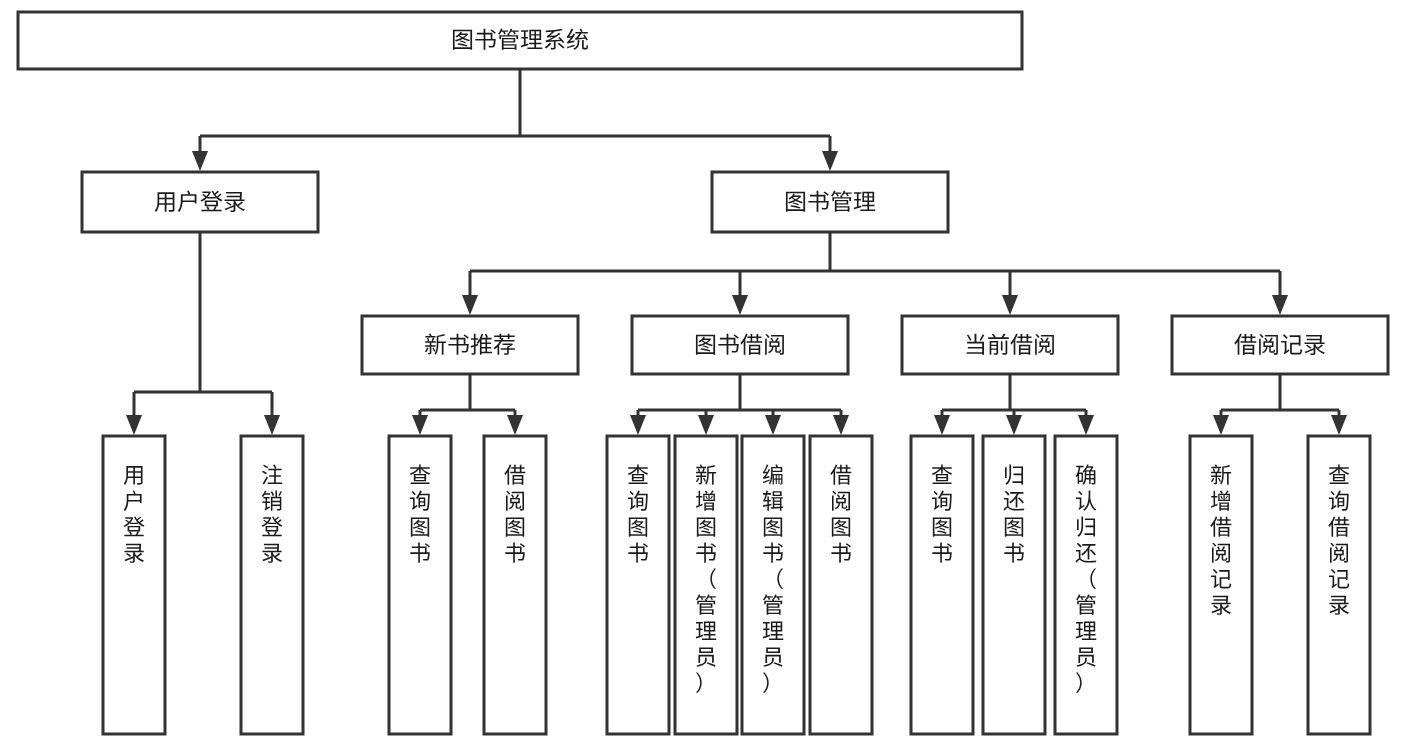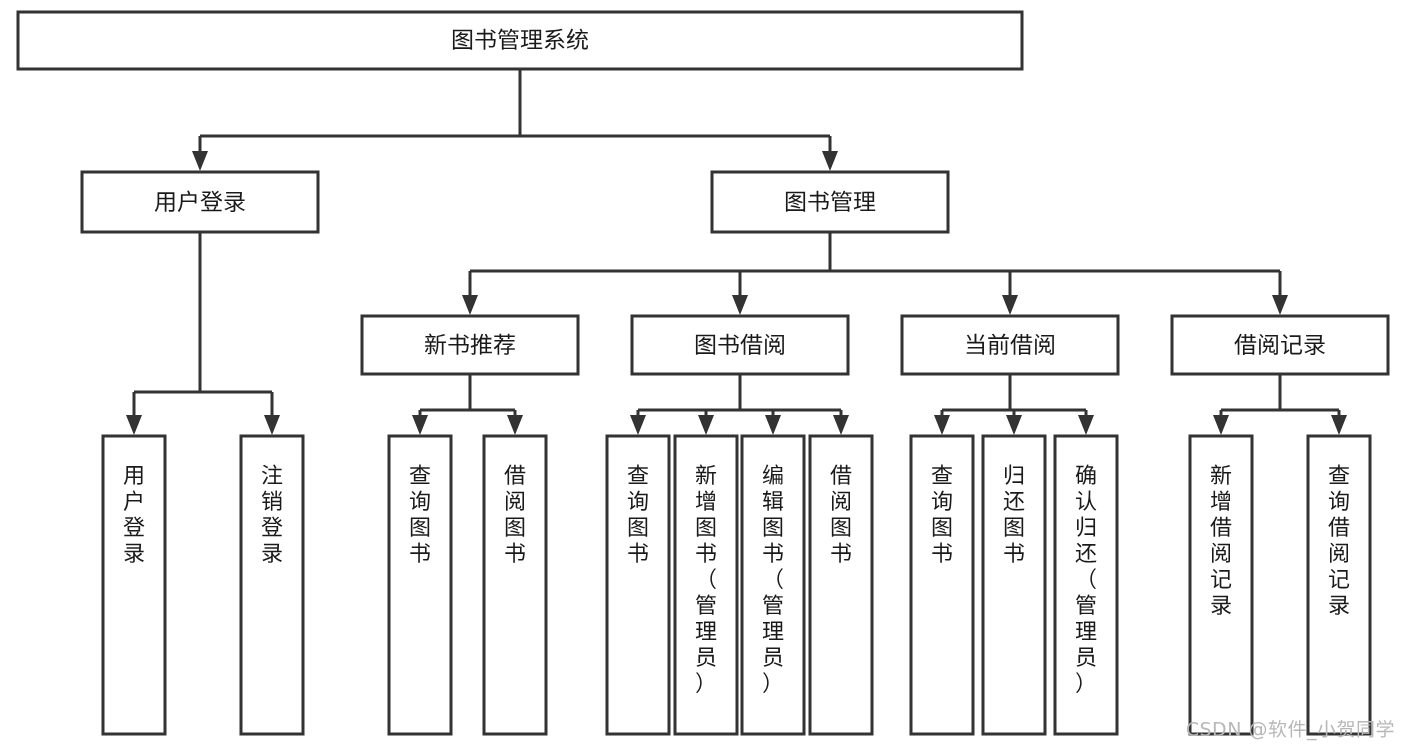--- a/index.html
+++ b/index.html
@@ -200,14 +200,13 @@
         <g>
           <rect x="1190" y="436" width="62" height="298" class="node-box"></rect>
           <text x="1221" y="477" class="node-label vertical-label"><tspan x="1221" dy="0">新</tspan><tspan x="1221" dy="26">增</tspan><tspan x="1221" dy="26">借</tspan><tspan x="1221" dy="26">阅</tspan><tspan x="1221" dy="26">记</tspan><tspan x="1221" dy="26">录</tspan></text>
         </g>
         <g>
           <rect x="1308" y="436" width="62" height="298" class="node-box"></rect>
           <text x="1339" y="477" class="node-label vertical-label"><tspan x="1339" dy="0">查</tspan><tspan x="1339" dy="26">询</tspan><tspan x="1339" dy="26">借</tspan><tspan x="1339" dy="26">阅</tspan><tspan x="1339" dy="26">记</tspan><tspan x="1339" dy="26">录</tspan></text>
         </g>
       </g>
   </svg>
-  <div class="watermark-text">CSDN @软件_小贺同学</div>
 </div>
 
 </body></html>

